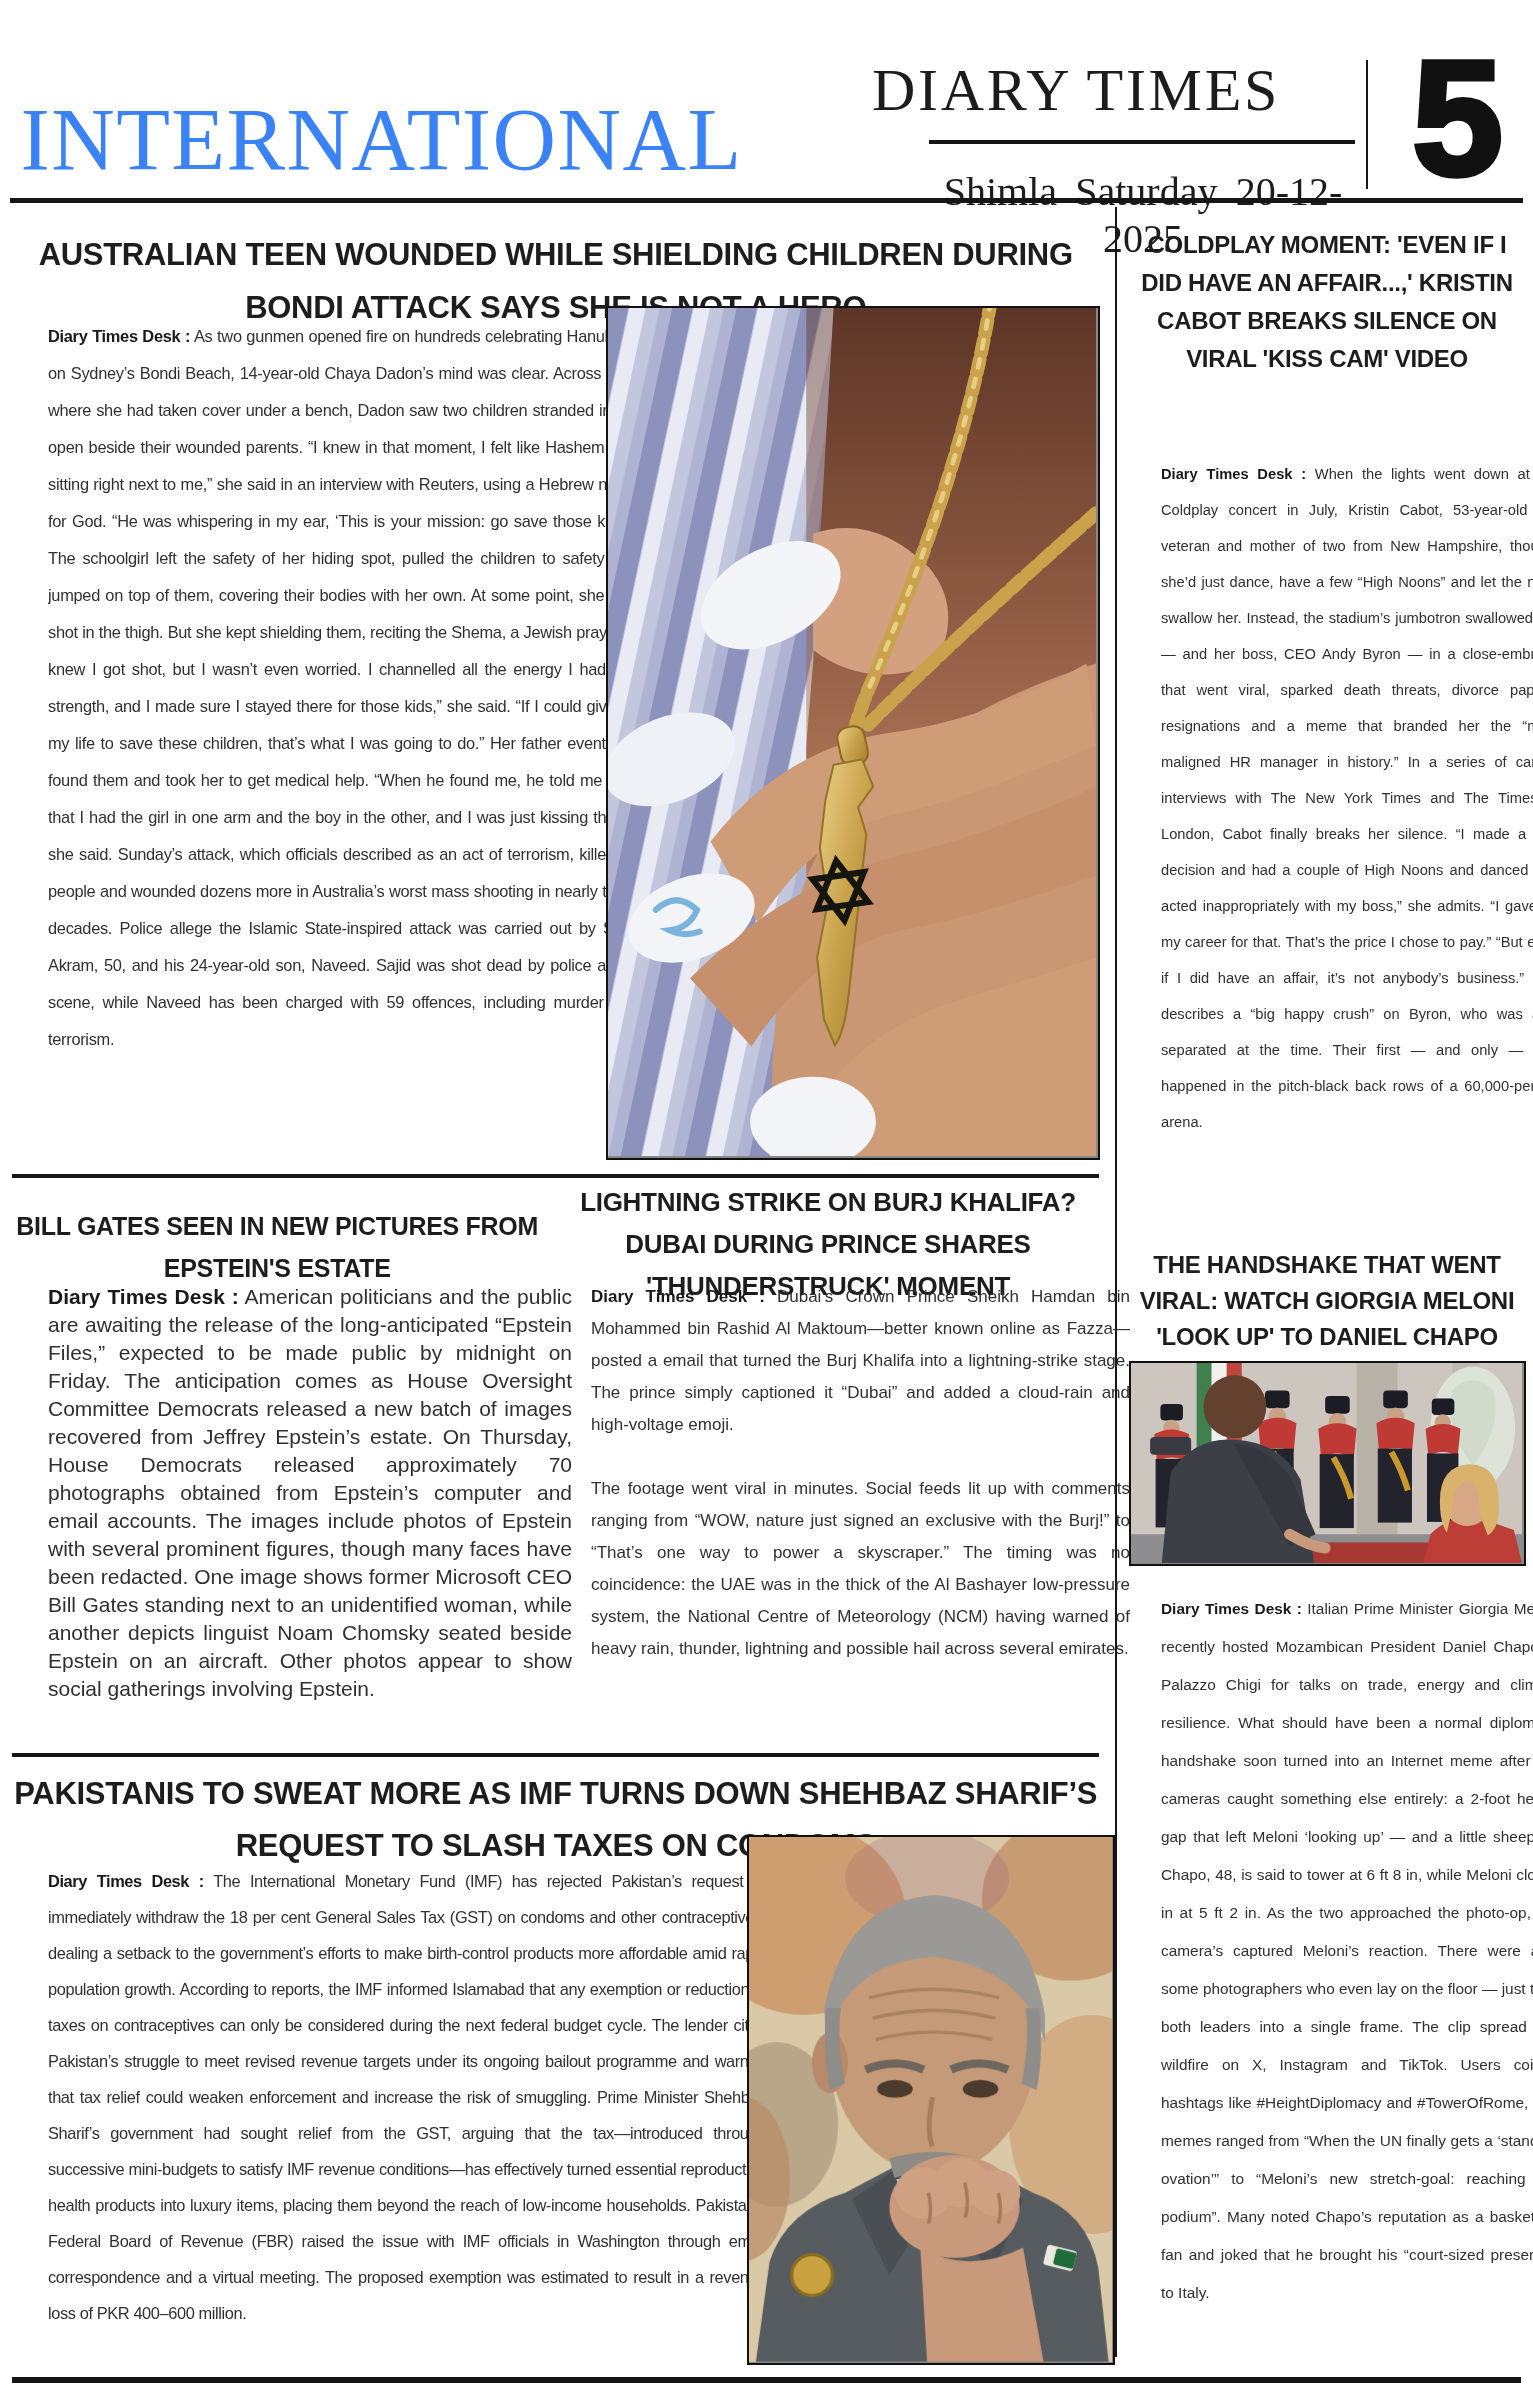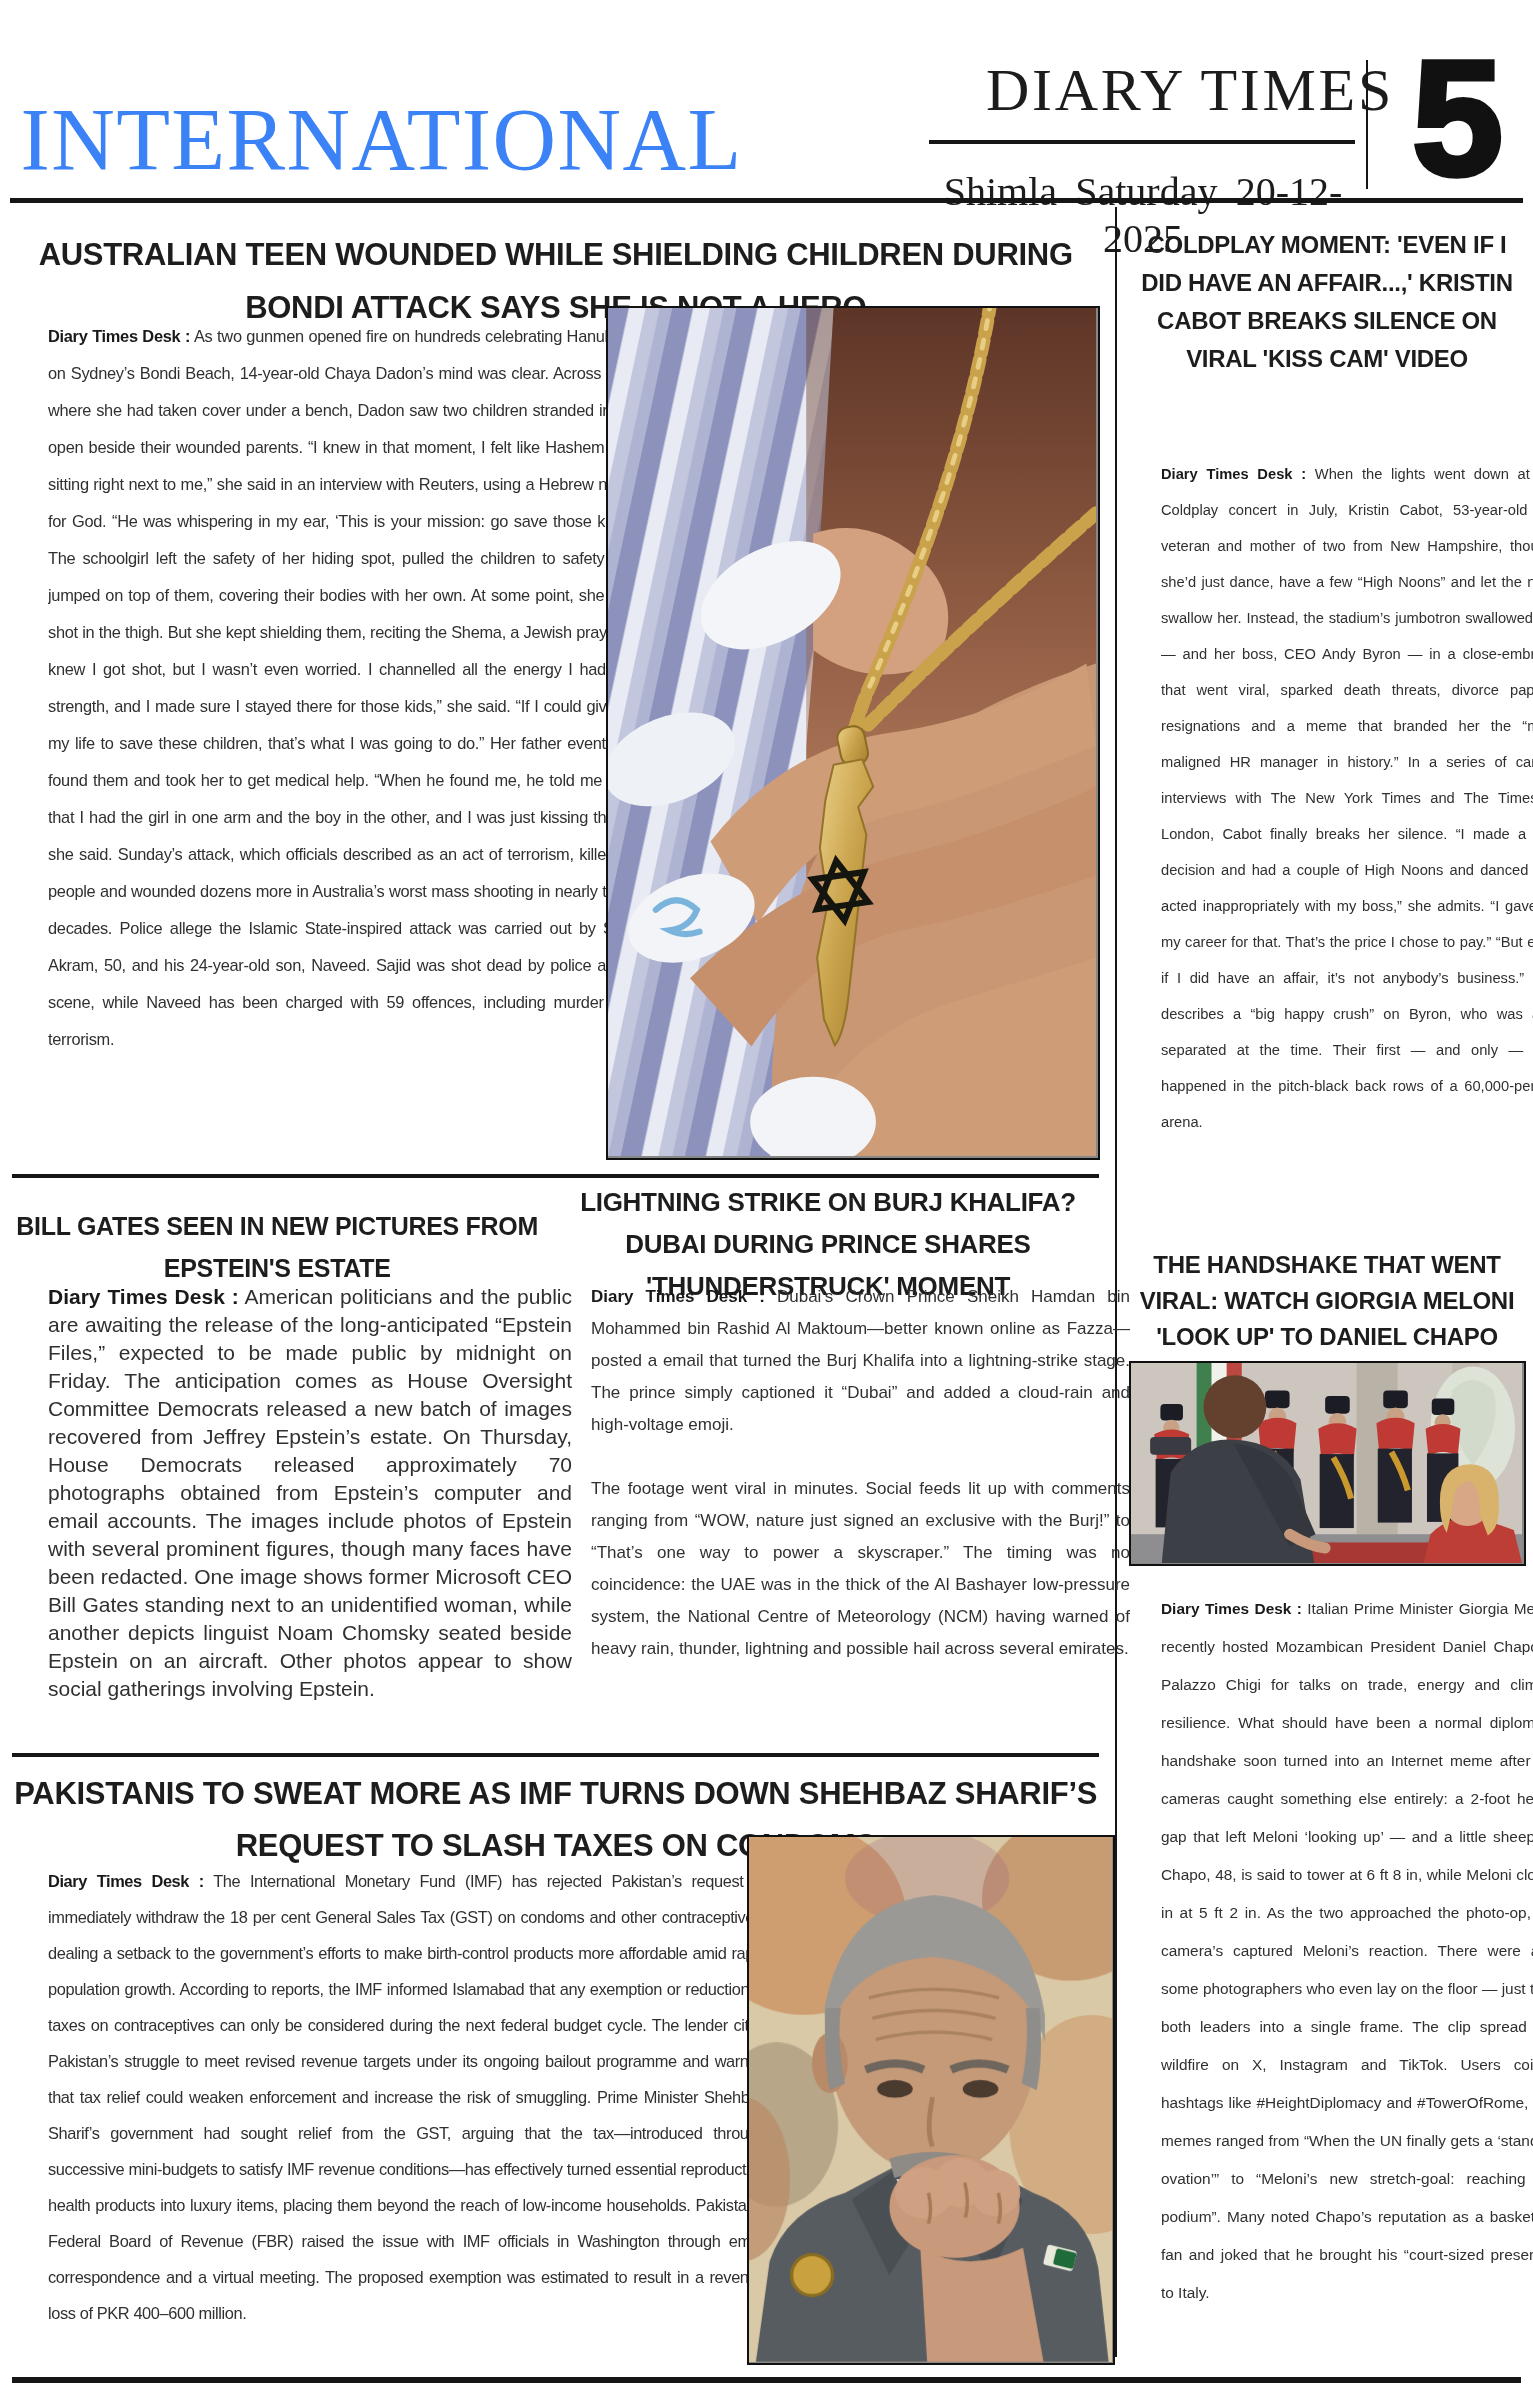--- a/index.html
+++ b/index.html
@@ -9,21 +9,21 @@
     -webkit-font-smoothing:antialiased;
   }
   .abs{position:absolute;}
   .rule{position:absolute;background:#161616;}
   .serif{font-family:"Liberation Serif","DejaVu Serif",serif;}
   .section-title{
     left:20.5px;top:96px;font-size:88px;line-height:1;color:#3b82f6;
     letter-spacing:1.4px;font-weight:500;
   }
   .masthead{
-    left:956px;top:60px;width:438px;text-align:right;font-size:60px;
+    left:872px;top:60px;width:438px;text-align:left;font-size:60px;
     line-height:1;color:#1c1c1c;letter-spacing:2.7px;font-weight:500;
   }
   .dateline{
     left:924px;top:168px;width:438px;text-align:center;font-size:40px;
     color:#1c1c1c;word-spacing:8.2px;
   }
   .page-num{
     left:1389px;top:36px;width:137px;text-align:center;font-size:163px;line-height:1;
     font-weight:700;color:#111;-webkit-text-stroke:5.5px #111;
   }

